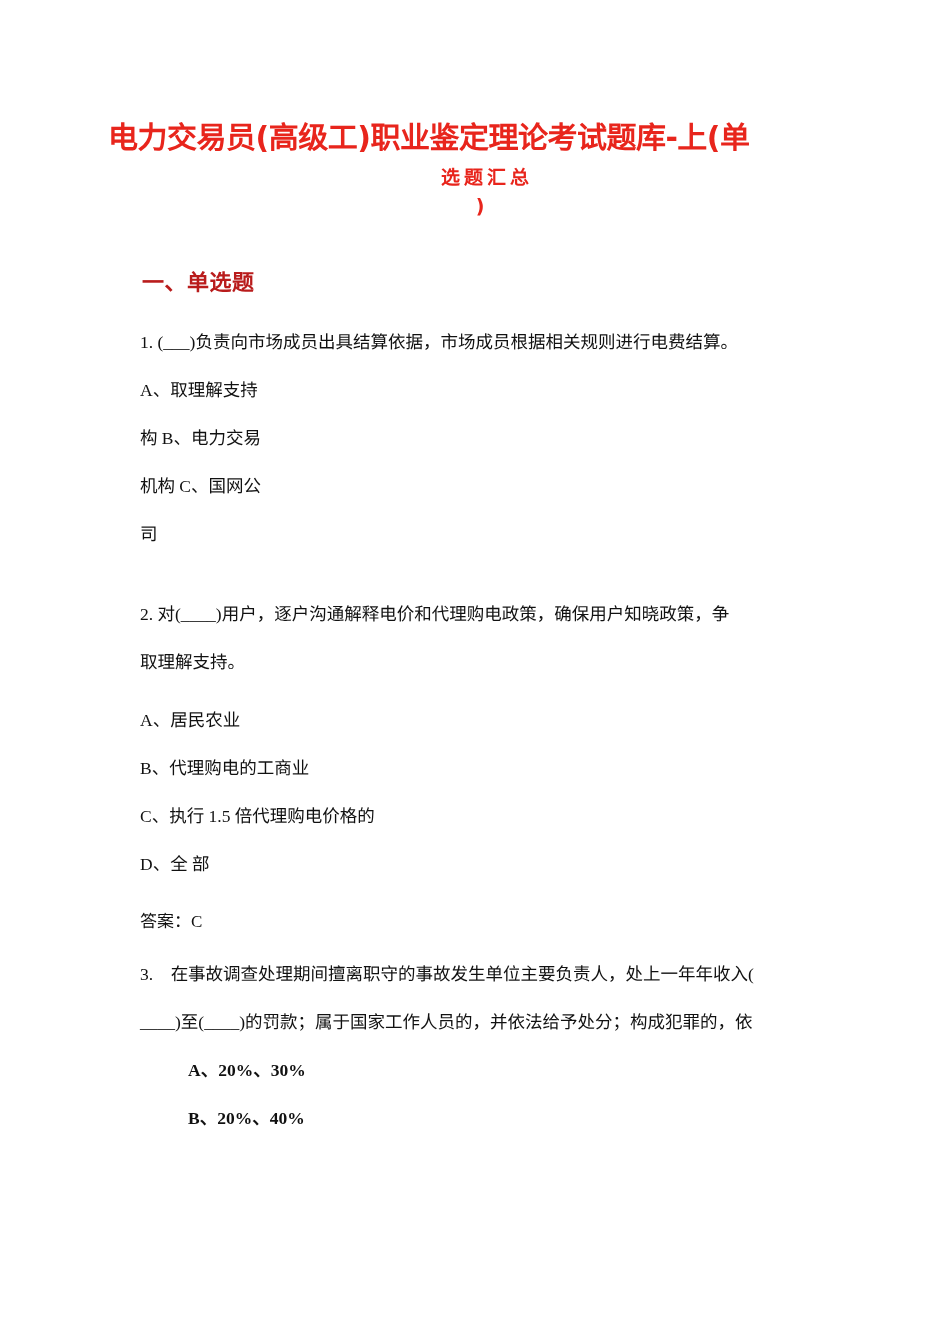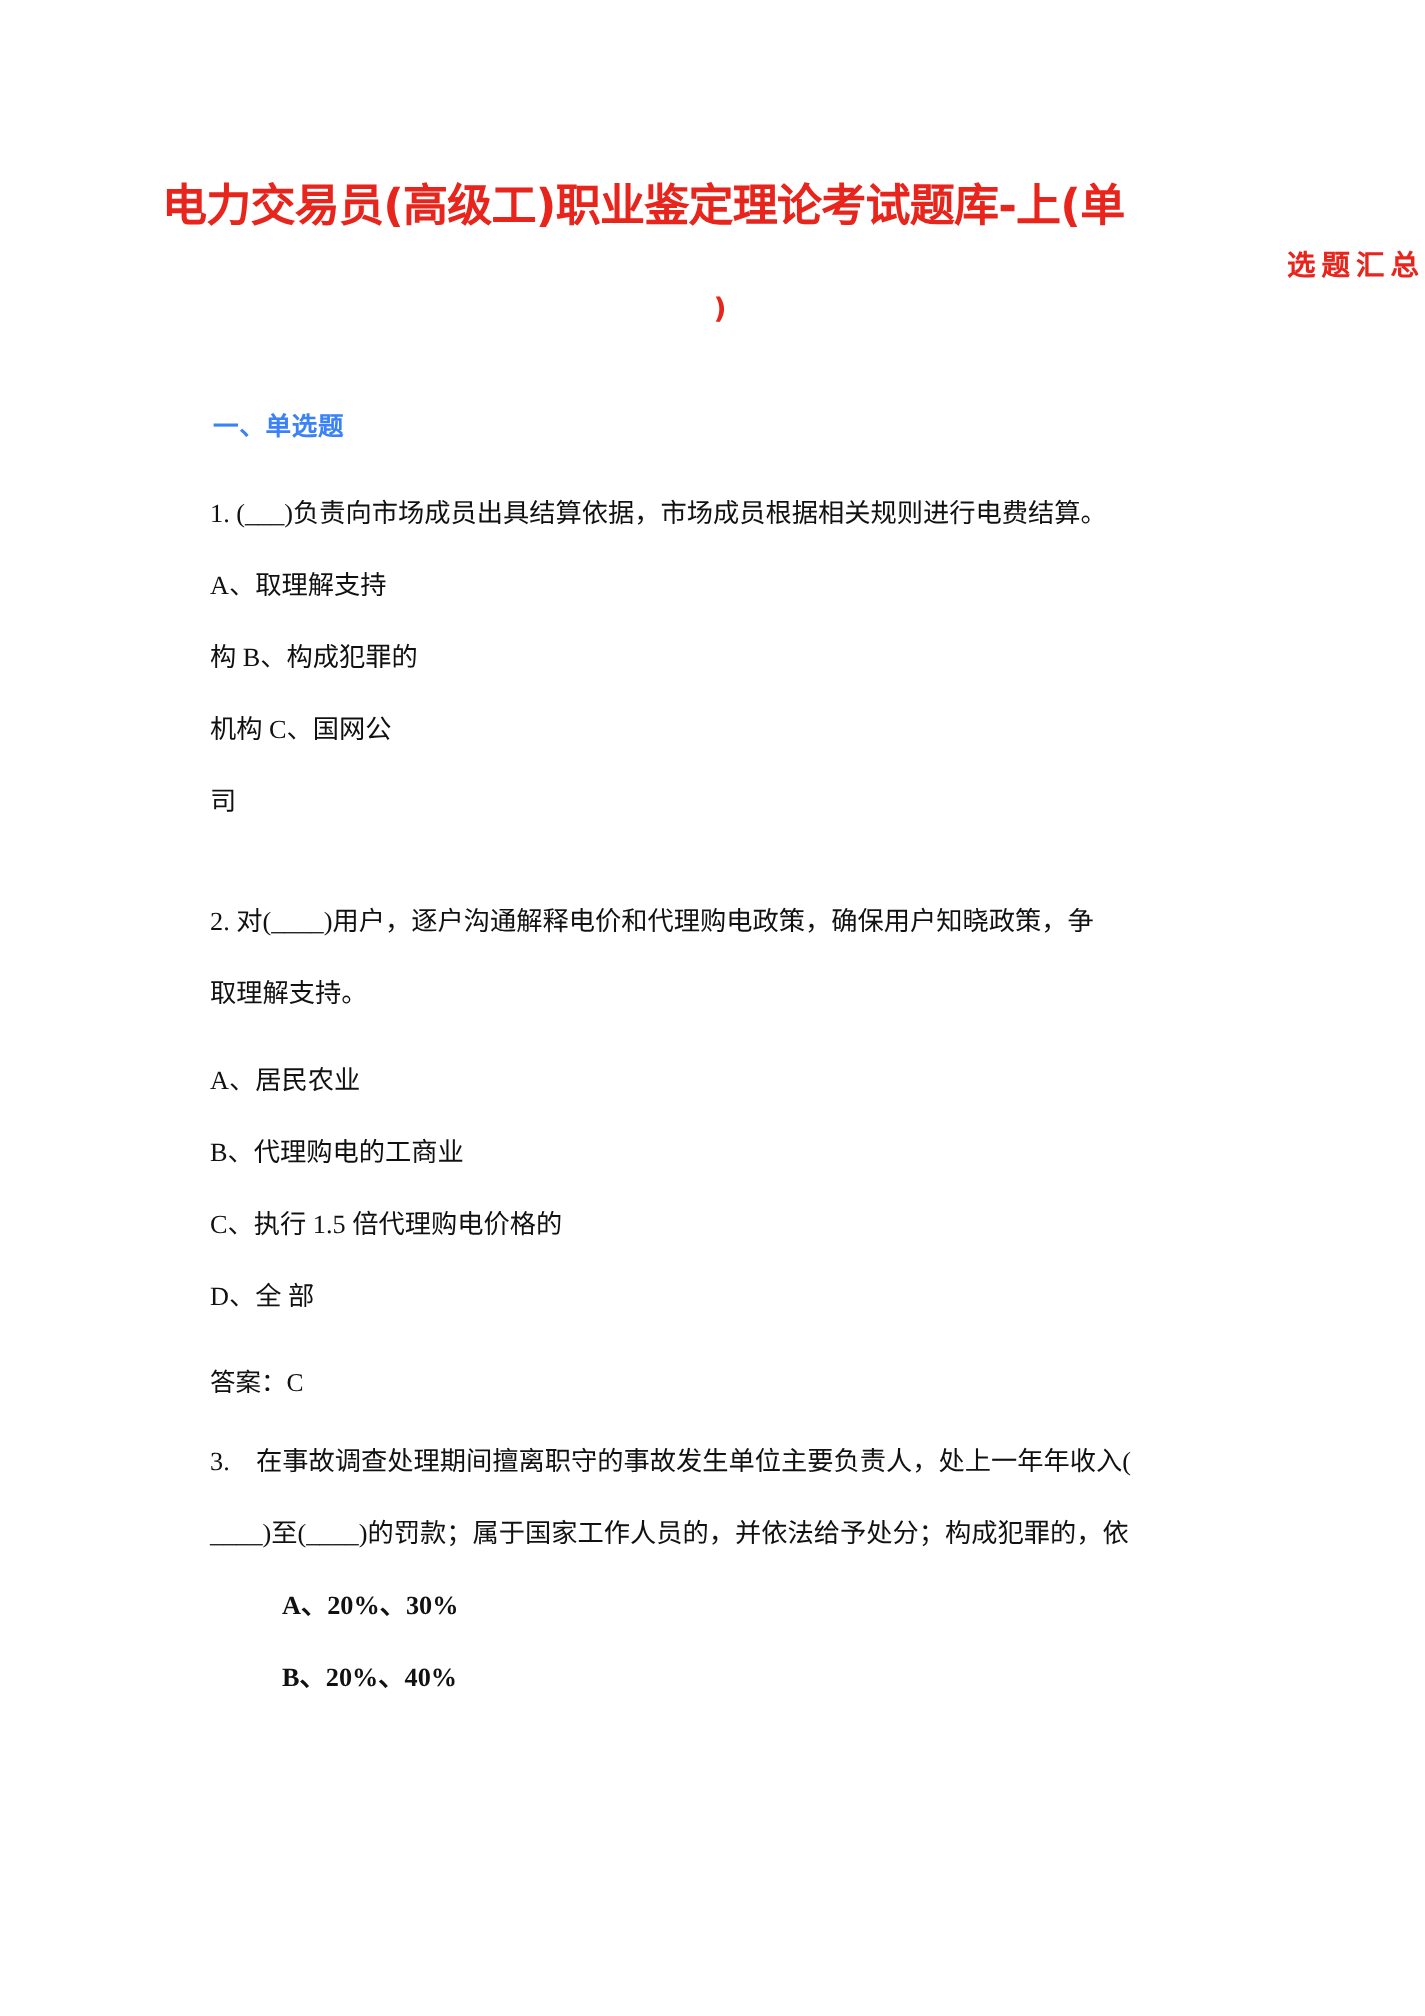--- a/index.html
+++ b/index.html
@@ -41,21 +41,21 @@
     padding-left: 108px;
     letter-spacing: -0.5px;
     white-space: nowrap;
   }
   .title-line-2 {
     font-family: "DejaVu Sans", "Liberation Sans", sans-serif;
     font-weight: bold;
     font-size: 19px;
     line-height: 30px;
     color: #e8251c;
-    text-align: right;
+    text-align: center;
     letter-spacing: 4px;
     padding-left: 24px;
     padding-top: 4px;
   }
   .title-line-3 {
     font-family: "DejaVu Sans", "Liberation Sans", sans-serif;
     font-weight: bold;
     font-size: 19px;
     line-height: 28px;
     color: #e8251c;
@@ -65,25 +65,25 @@
 
   
   .content {
     position: absolute;
     left: 140px;
     top: 272px;
     width: 700px;
   }
 
   .section-heading {
-    font-family: Liberation Sans, sans-serif;
+    font-family: Liberation Mono, monospace;
     font-weight: bold;
-    font-size: 17px;
+    font-size: 22px;
     line-height: 26px;
-    color: #3b82f6;
+    color: #b91c1c;
     letter-spacing: 0.5px;
     margin: 0 0 20px 2px;
   }
 
   .q-block {
     margin-bottom: 4px;
   }
 
   .line {
     font-family: "Liberation Serif", "DejaVu Serif", serif;
@@ -126,21 +126,21 @@
     <div class="title-line-3">)</div>
   </div>
 
   <div class="content">
 
     <div class="section-heading">一、单选题</div>
 
     <div class="q-block">
       <p class="line stem">1. (___)负责向市场成员出具结算依据，市场成员根据相关规则进行电费结算。</p>
       <p class="line opt">A、取理解支持</p>
-      <p class="line opt">构 B、构成犯罪的</p>
+      <p class="line opt">构 B、电力交易</p>
       <p class="line opt">机构 C、国网公</p>
       <p class="line opt">司</p>
       <div class="gap-sm"></div>
     </div>
 
     <div class="gap-md"></div>
 
     <div class="q-block">
       <p class="line stem">2. 对(____)用户，逐户沟通解释电价和代理购电政策，确保用户知晓政策，争</p>
       <p class="line stem">取理解支持。</p>

